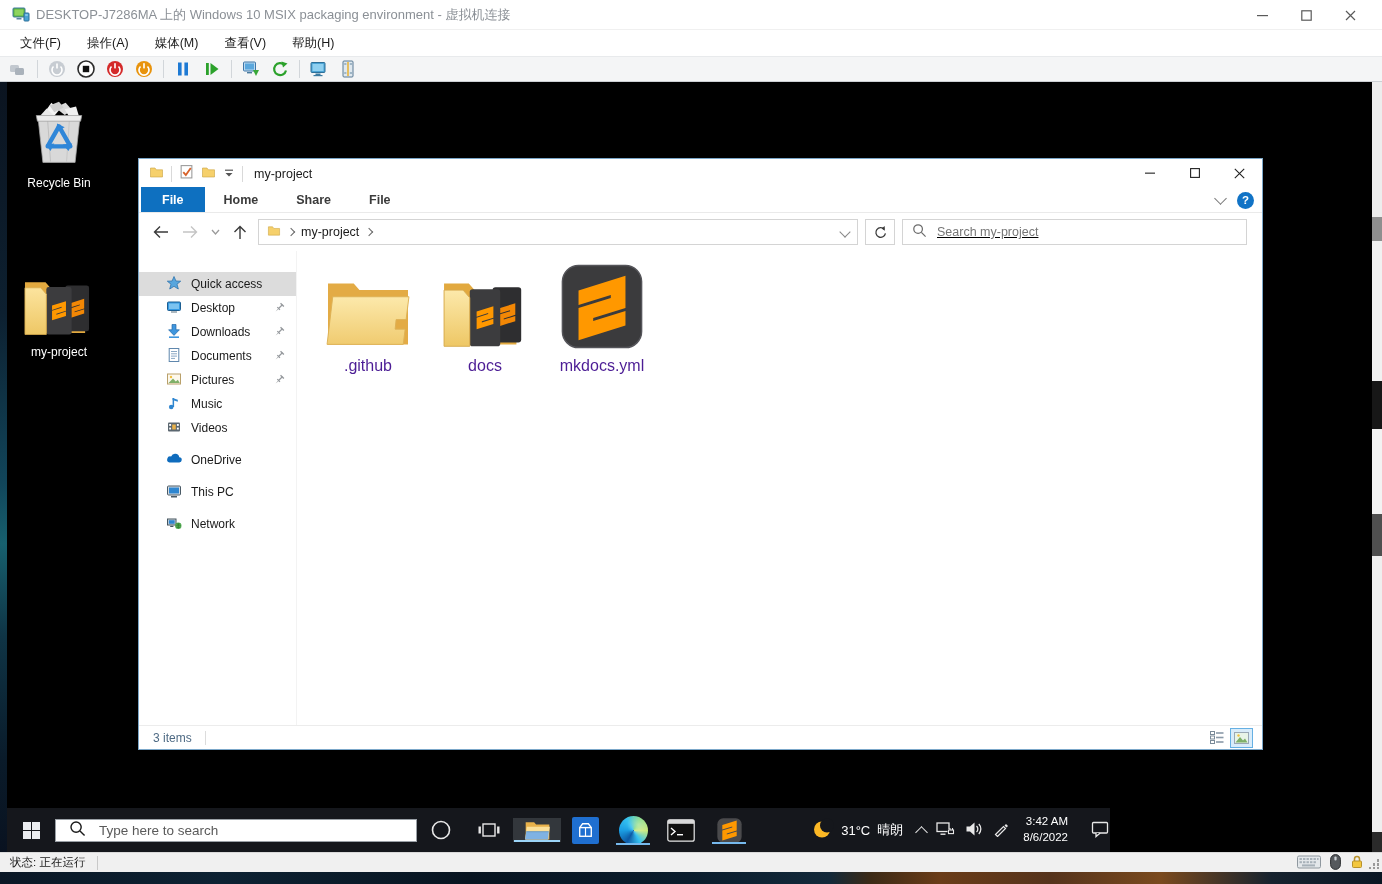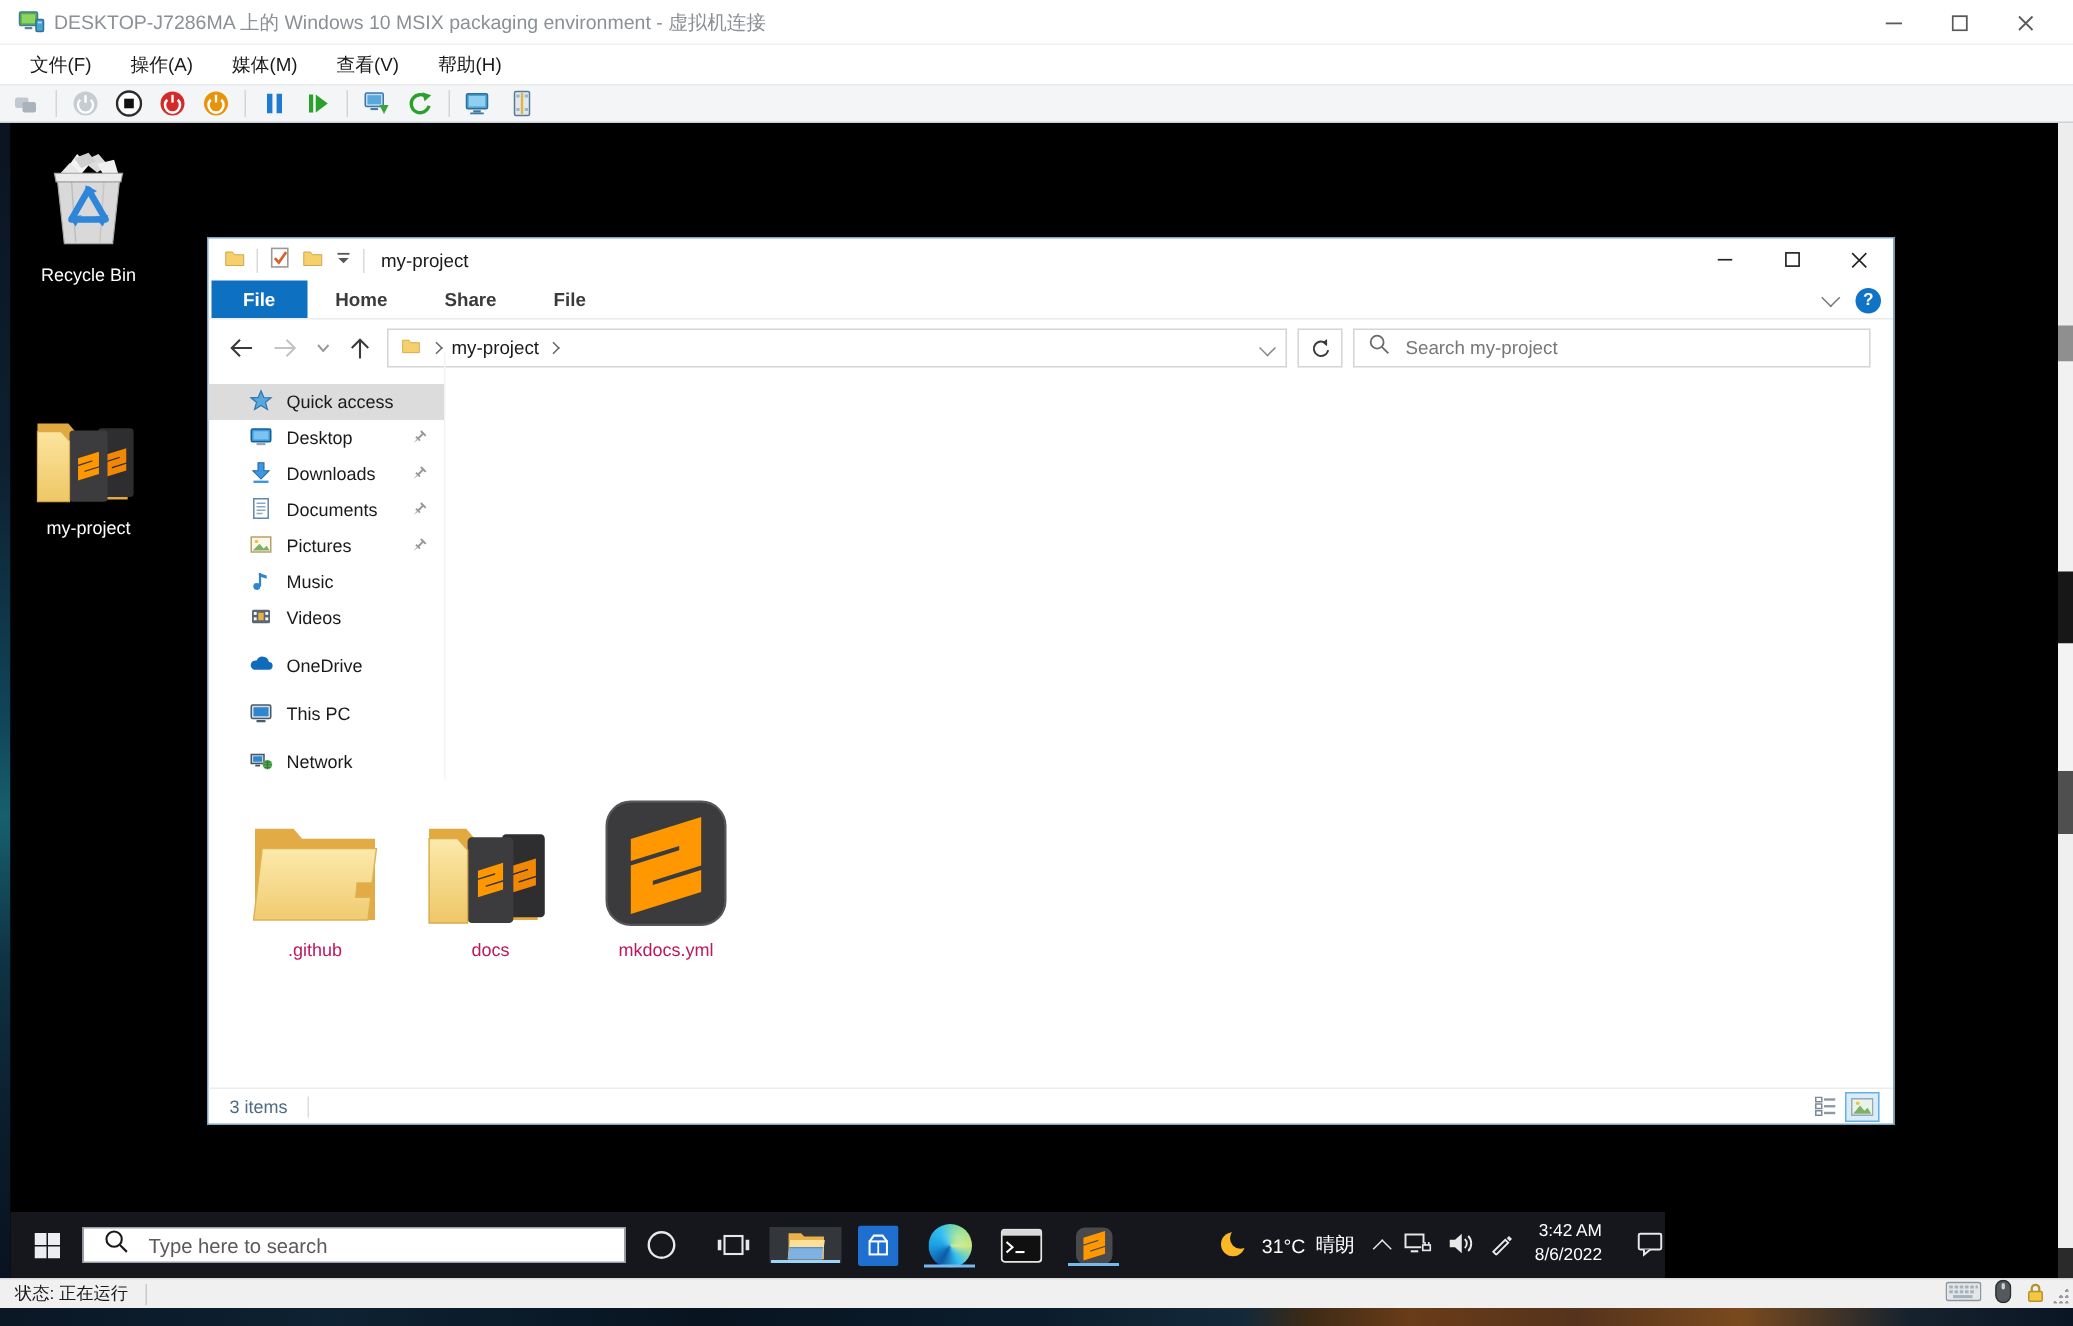--- a/index.html
+++ b/index.html
@@ -37,34 +37,34 @@
   .tab.file{background:#0e70c0;color:#fff;margin-left:2px;padding:0 21px;}
   .ribbon-right{position:absolute;right:8px;top:28px;height:26px;display:flex;align-items:center;gap:12px;}
   .help-circle{width:17px;height:17px;border-radius:50%;background:#1173c6;color:#fff;font-size:11.5px;font-weight:bold;display:flex;align-items:center;justify-content:center;}
   .chev-down{width:8px;height:8px;border-right:1.5px solid #777;border-bottom:1.5px solid #777;transform:rotate(45deg);margin-top:-3px;}
   .ex-addr{position:absolute;left:0;top:54px;width:100%;height:38px;display:flex;align-items:center;padding:0 11px;box-sizing:border-box;gap:7px;}
   .navbtn{width:22px;height:24px;display:flex;align-items:center;justify-content:center;}
   .addr-box{width:600px;height:26px;border:1px solid #d4d4d4;box-sizing:border-box;display:flex;align-items:center;gap:7px;padding:0 8px;font-size:12.5px;color:#1a1a1a;}
   .crumb-chev{width:5px;height:5px;border-right:1.2px solid #666;border-bottom:1.2px solid #666;transform:rotate(-45deg);}
   .addr-ddchev{margin-left:auto;width:7px;height:7px;border-right:1.4px solid #888;border-bottom:1.4px solid #888;transform:rotate(45deg);}
   .refresh-box{width:30px;height:26px;border:1px solid #d4d4d4;box-sizing:border-box;display:flex;align-items:center;justify-content:center;}
-  .search-box{width:345px;height:26px;border:1px solid #d4d4d4;box-sizing:border-box;display:flex;align-items:center;gap:8px;padding:0 9px;}
+  .search-box{width:345px;height:26px;border:1px solid #d4d4d4;box-sizing:border-box;display:flex;align-items:center;gap:8px;padding:0 9px;text-decoration:underline;}
   .search-box input{border:none;outline:none;flex:1;font-size:12.5px;font-family:"Liberation Sans",sans-serif;color:#333;background:transparent;}
   .search-box input::placeholder{color:#777;}
-  .ex-body{position:absolute;left:0;top:76px;width:100%;bottom:24px;display:flex;flex-direction:column;}
+  .ex-body{position:absolute;left:0;top:92px;width:100%;bottom:24px;display:flex;}
   .ex-side{width:158px;box-sizing:border-box;padding-top:21px;font-size:12px;color:#1a1a1a;border-right:1px solid #f3f3f3;}
   .srow{position:relative;height:24px;display:flex;align-items:center;gap:9px;padding-left:27px;}
   .srow.child{}
   .srow.sel{background:#dcdcdc;}
   .srow .pin{position:absolute;right:11px;top:6px;}
   .sgap{height:8px;}
   .ex-content{flex:1;display:flex;align-items:flex-start;gap:21px;padding:13px 0 0 23px;}
   .tile{width:96px;display:flex;flex-direction:column;align-items:center;}
   .tile-art{height:88px;display:flex;align-items:flex-end;justify-content:center;}
-  .tile-label{margin-top:5px;font-size:12px;color:#be185d;}
+  .tile-label{margin-top:5px;font-size:16px;color:#4c1d95;}
   .ex-status{position:absolute;left:0;bottom:0;width:100%;height:24px;border-top:1px solid #ececec;box-sizing:border-box;display:flex;align-items:center;font-size:12px;color:#4e6a84;padding-left:14px;}
   .st-sep{width:1px;height:14px;background:#dcdcdc;margin-left:13px;}
   .view-btns{margin-left:auto;margin-right:9px;display:flex;gap:2px;}
   .vb{width:23px;height:20px;display:flex;align-items:center;justify-content:center;box-sizing:border-box;}
   .vb.active{border:1px solid #66b0e3;background:#d9ecfa;}
   
   .taskbar{position:absolute;left:0;bottom:0;width:100%;height:44px;background:#15171c;display:flex;align-items:center;}
   .tb-btn{width:48px;position:relative;display:flex;align-items:center;justify-content:center;flex:0 0 auto;}
   .tb-btn.active::after{content:"";position:absolute;left:7px;right:7px;bottom:0;height:2px;background:#76b9ed;}
   .tb-btn.fe-active{background:#33373c;}

